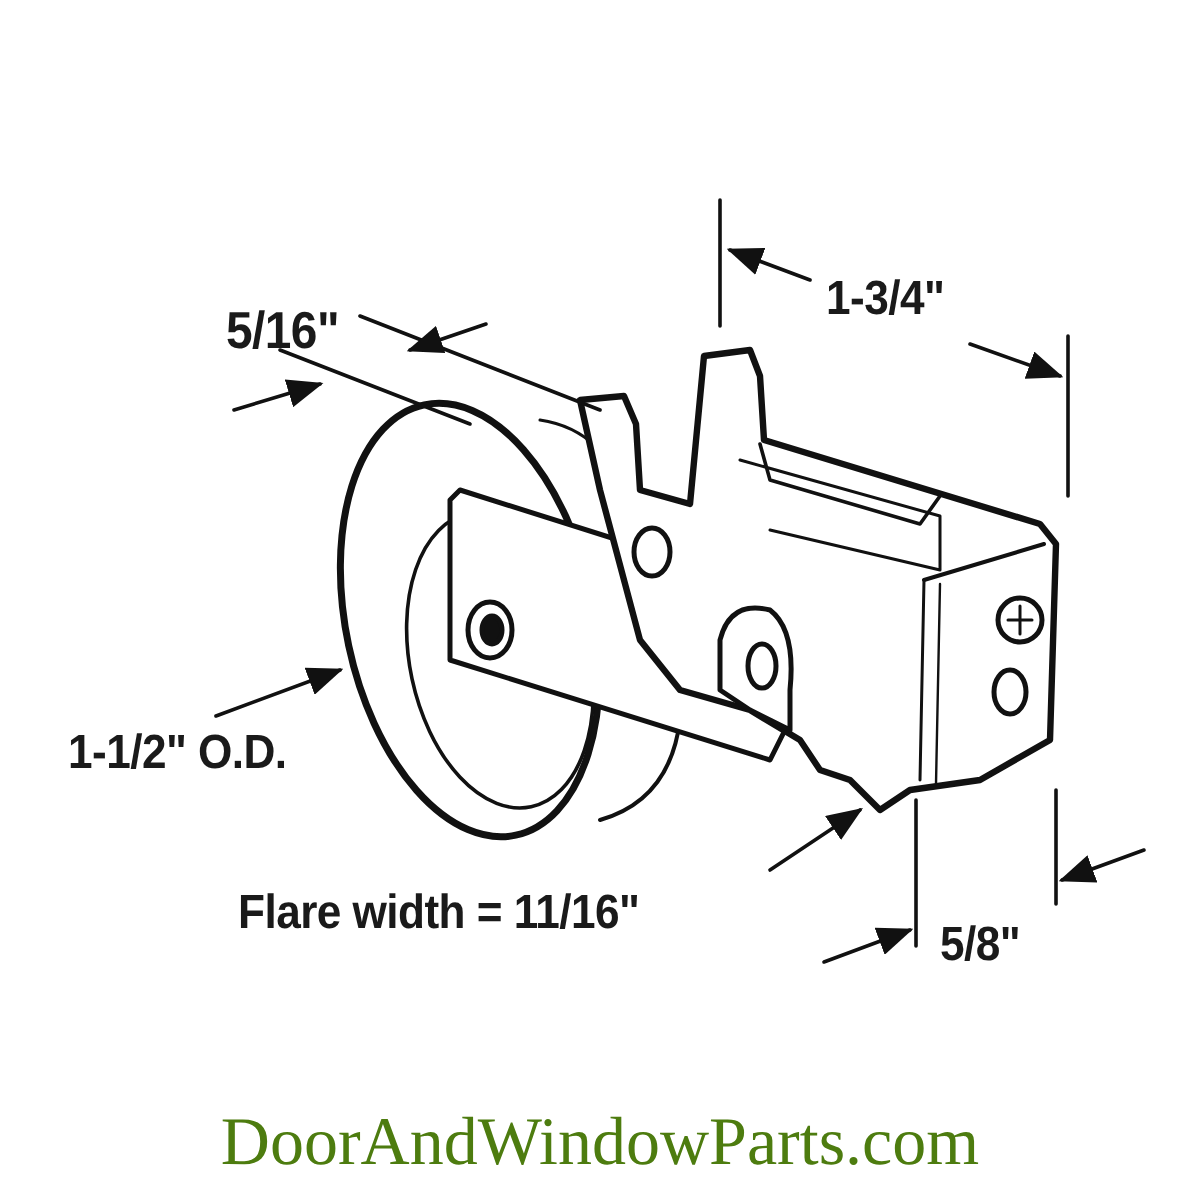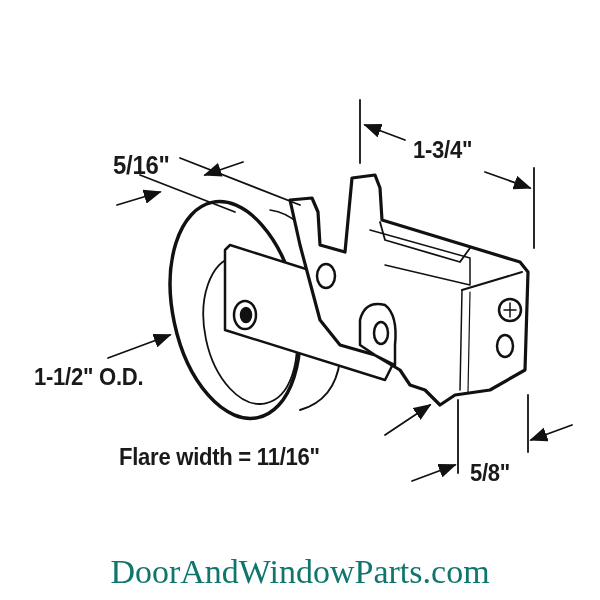--- a/index.html
+++ b/index.html
@@ -1,19 +1,19 @@
 <!DOCTYPE html>
 <html><head>
 <meta charset="utf-8">
 <style>
   html, body { margin: 0; padding: 0; background: #ffffff; }
   .canvas { position: relative; width: 600px; height: 600px; background: #ffffff; overflow: hidden; }
   svg { position: absolute; left: 0; top: 0; }
   .lbl { position: absolute; font-family: "Liberation Sans", sans-serif; font-weight: bold; color: #1a1a1a; font-size: 22px; letter-spacing: -0.3px; transform: scaleX(0.92); transform-origin: left top; white-space: nowrap; }
-  .wm { position: absolute; left: 0; width: 600px; top: 553px; text-align: center; font-family: "Liberation Serif", serif; font-size: 34px; color: #0f766e; }
+  .wm { position: absolute; left: 0; width: 600px; top: 553px; text-align: center; font-family: "Liberation Serif", serif; font-size: 34px; color: #4d7c0f; }
 </style>
 </head>
 <body>
 
 <div class="canvas">
   <svg width="600" height="600" viewBox="0 0 600 600">
     <defs>
       <marker id="ah" markerWidth="10" markerHeight="8" refX="9" refY="4" orient="auto">
         <path d="M0,0 L10,4 L0,8 Z" fill="#111"></path>
       </marker>

